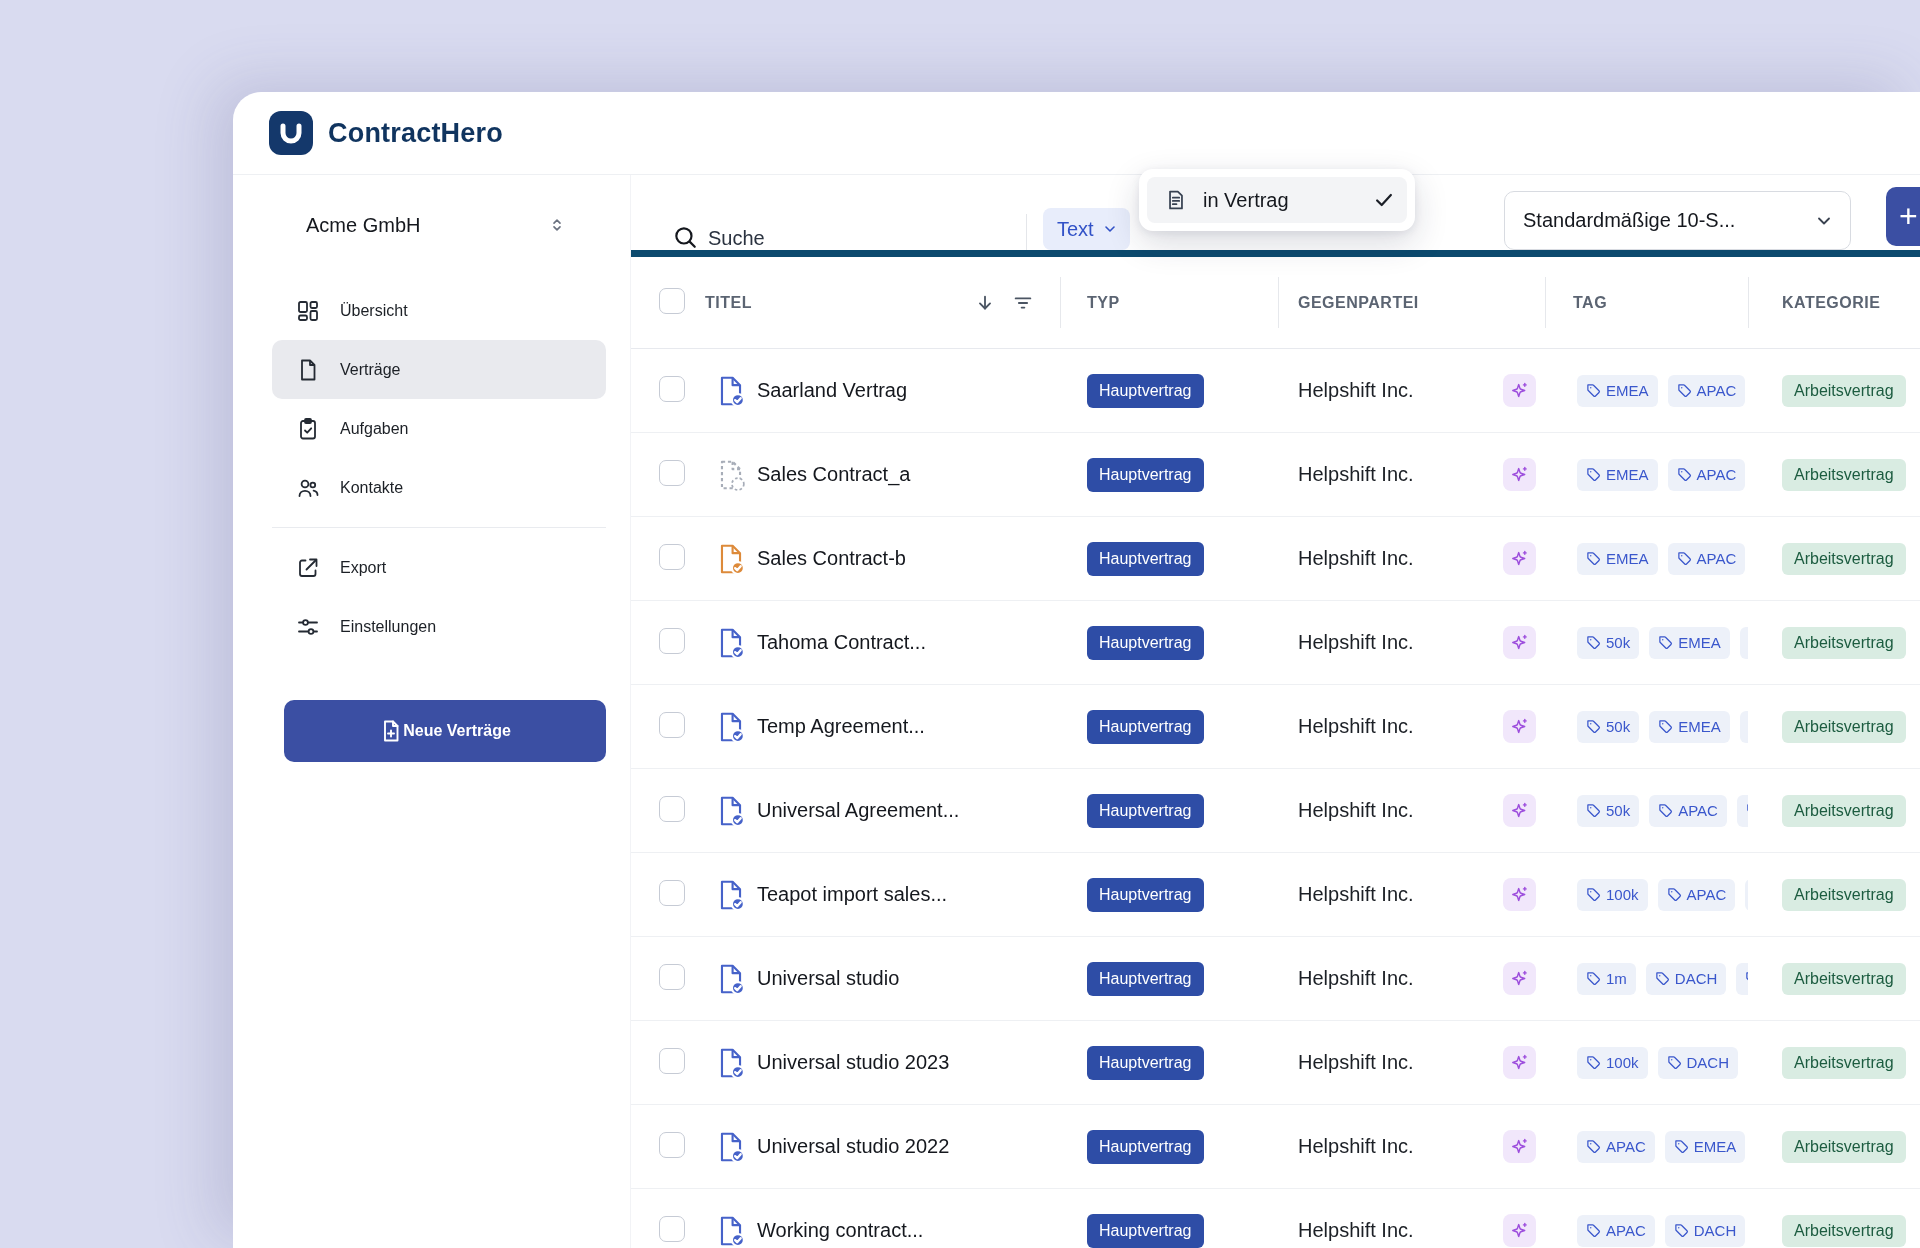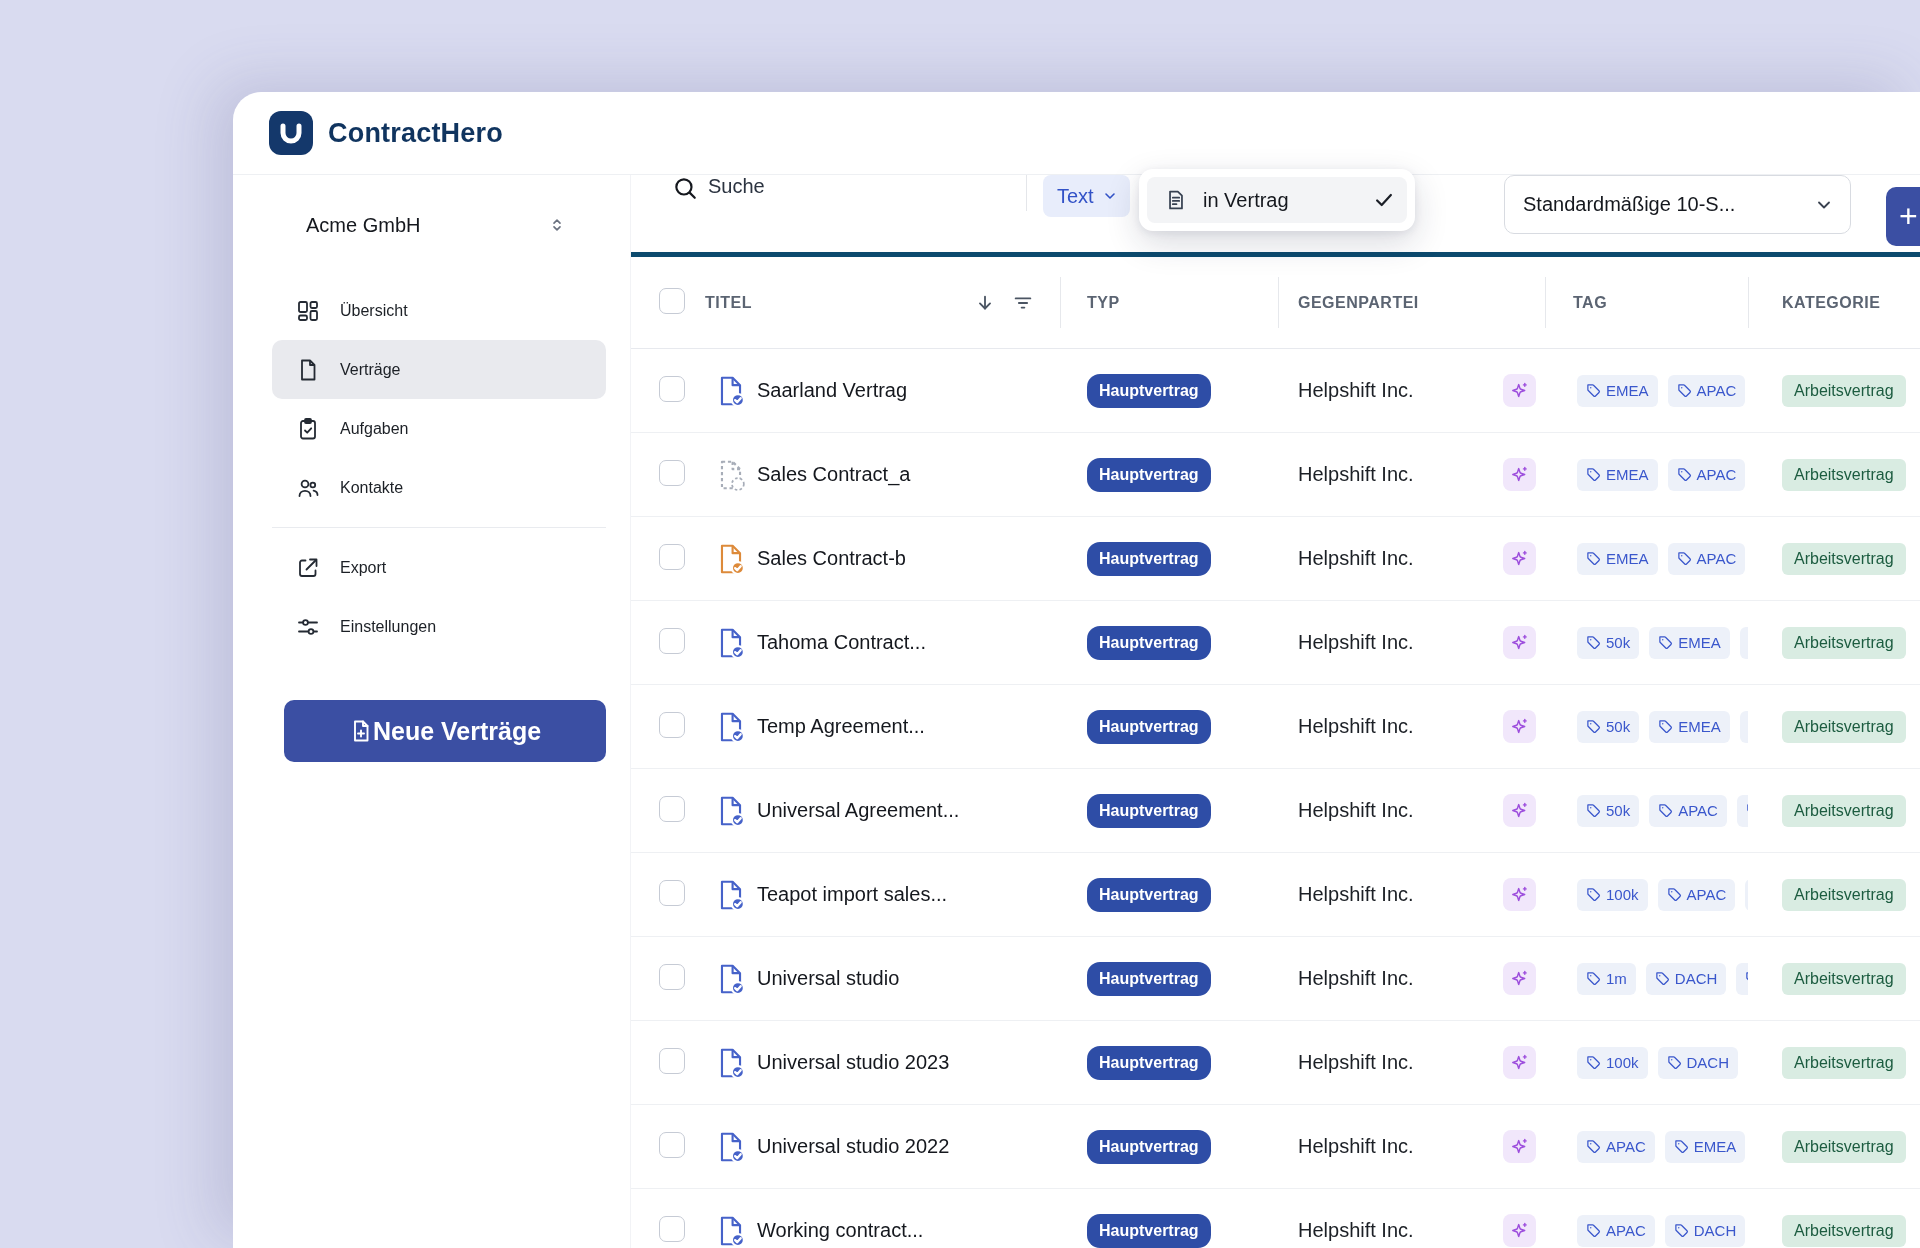--- a/index.html
+++ b/index.html
@@ -56,31 +56,31 @@
     font-size:16px; color:#1c2026;
   }
   .nav-item.selected { background:#e9eaee; }
   .nav-item svg { flex:none; }
   .nav-divider { height:1px; background:#e9ebef; margin:10px 0; }
   .new-contract-btn {
     margin:44px 0 0 12px; width:322px; height:62px;
     background: var(--primary, #3b4fa3);
     border:none; border-radius:10px; cursor:pointer;
     display:flex; align-items:center; justify-content:center; 
-    color:#fff; font-size:25px; font-weight:600;
+    color:#fff; font-size:16px; font-weight:600;
     font-family:"Liberation Sans", sans-serif;
   }
 
   
   .main { flex:1; min-width:0; display:flex; flex-direction:column; }
 
   .toolbar {
     height:82px; flex:none; position:relative;
-    display:flex; align-items:flex-start;
-    border-bottom:5px solid #0c4a6e;
+    display:flex; align-items:flex-end;
+    border-bottom:7px solid #0c4a6e;
     padding-left:41px;
   }
   .search-icon { flex:none; margin-right:10px; }
   .search-input {
     width:318px; border:none; outline:none;
     font-size:20px; font-family:"Liberation Sans", sans-serif; color:#15181e;
     background:transparent;
   }
   .search-input::placeholder { color:#2b3340; opacity:1; }
   .vline { width:1px; height:36px; background:#e4e6ea; flex:none; }
@@ -137,21 +137,21 @@
   .c6 { padding-left:34px; }
 
   .checkbox {
     display:inline-block; width:26px; height:26px;
     border:1.5px solid #c6cbd5; border-radius:7px; background:#fff; cursor:pointer;
   }
   .title { font-size:20px; color:#15181e; white-space:nowrap; }
   .cp { font-size:20px; color:#1c2026; white-space:nowrap; }
   .badge {
     display:inline-block; background: var(--badge-bg, #2e4da6); color:#fff;
-    font-size:16px; font-weight:700; padding:8px 12px; border-radius:13px;
+    font-size:16px; font-weight:400; padding:8px 12px; border-radius:6px;
     white-space:nowrap;
   }
   .sparkle-chip {
     flex:none; width:33px; height:33px; margin-right:41px;
     background: var(--sparkle-bg, #f1e7fb); border-radius:8px; cursor:pointer;
     display:flex; align-items:center; justify-content:center;
     color: var(--sparkle, #9d4edd);
   }
   .tags { display:flex; gap:10px; flex:none; }
   .tag-chip {

